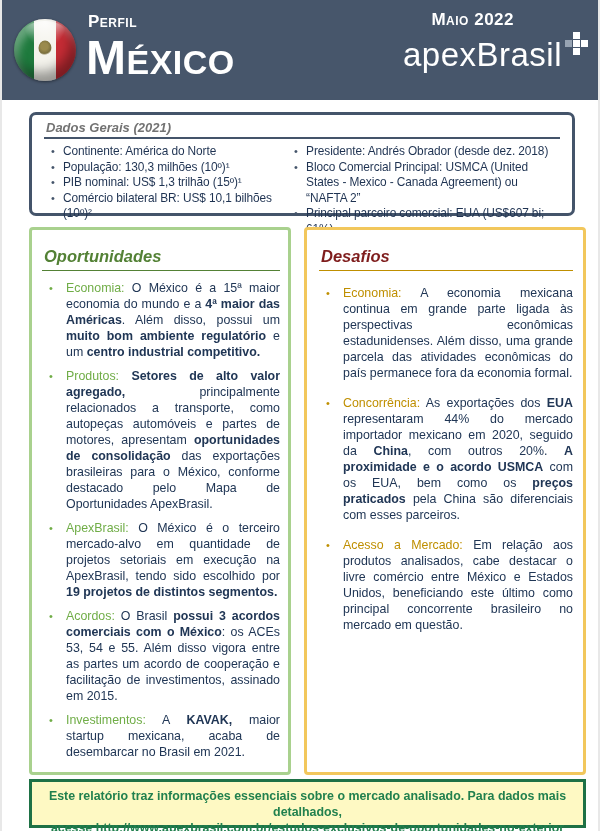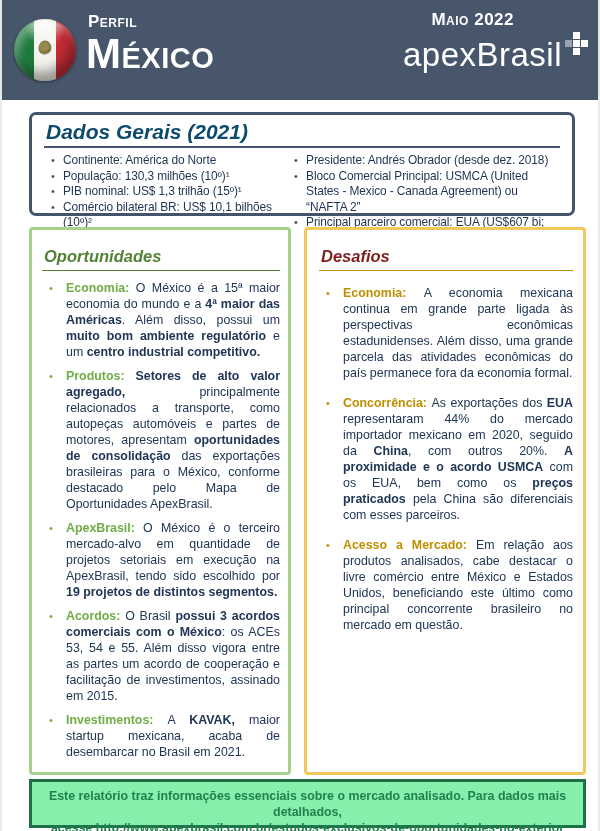--- a/index.html
+++ b/index.html
@@ -24,37 +24,37 @@
     border-radius:50%;
   }
   .flag::after { 
     content:""; position:absolute; left:50%; top:46%; width:13px; height:15px; transform:translate(-50%,-50%);
     background:radial-gradient(circle at 45% 40%, #9a8a4d 0 30%, #7a6f3e 60%, rgba(122,111,62,0) 75%);
     border-radius:50%;
   }
   .kicker { position:absolute; left:86px; top:12px; color:#ffffff; font-weight:bold;
             font-variant:small-caps; font-size:17px; letter-spacing:.5px; }
   .country-title { position:absolute; left:84px; top:30px; color:#ffffff; font-weight:bold;
-            font-variant:small-caps; font-size:42px; letter-spacing:.5px; }
+            font-variant:small-caps; font-size:48px; letter-spacing:.5px; }
   .issue-date { position:absolute; right:88px; top:10px; color:#ffffff; font-weight:bold;
             font-variant:small-caps; font-size:17px; letter-spacing:.5px; }
   .logo { position:absolute; right:14px; top:36px; color:#ffffff; font-size:33px; letter-spacing:.5px;
           font-weight:400; white-space:nowrap; }
   .logo-mark { display:inline-grid; grid-template-columns:repeat(3,7px); grid-template-rows:repeat(3,7px);
                gap:1px; vertical-align:top; margin-left:3px; margin-top:-4px; }
   .logo-mark i { display:block; }
   .logo-mark .w { background:#ffffff; }
   .logo-mark .g { background:#97a3b2; }
 
   
   .dados-box {
     position:absolute; left:27px; top:112px; width:546px; height:104px;
     border:3px solid #44546a; border-radius:7px; background:#ffffff; padding:4px 12px 0 12px;
   }
-  .dados-title { font-style:italic; font-weight:bold; font-size:21px; color:#0c4a6e;
+  .dados-title { font-style:italic; font-weight:bold; font-size:13px; color:#737373;
                  padding:1px 0 2px 2px; border-bottom:2px solid #44546a; }
   .dados-cols { display:flex; margin-top:5px; }
   .dados-col-left  { width:47.5%; padding-left:6px; }
   .dados-col-right { width:52.5%; padding-left:4px; }
   .dados-box ul { list-style:none; }
   .dados-box li { position:relative; padding-left:13px; font-size:11.9px; line-height:15.5px;
                   color:#1f3352; letter-spacing:-0.1px; }
   .dados-box li::before { content:"•"; position:absolute; left:1px; top:0; color:#44546a; font-size:11px; }
 
   
@@ -67,29 +67,29 @@
   .panel-gold  .panel-title { color:#7f1d1d; border-bottom:1.5px solid #bf8f00; }
   .panel ul { list-style:none; margin-top:9px; }
   .panel-gold ul { margin-top:14px; }
   .panel li { position:relative; padding-left:24px; text-align:justify; font-size:12.4px;
               line-height:16px; color:#203655; }
   .panel-green li { margin-bottom:8px; }
   .panel-gold  li { margin-bottom:14px; }
   .panel li::before { content:"•"; position:absolute; left:7px; top:0; font-size:11px; }
   .panel-green li::before { color:#70ad47; }
   .panel-gold  li::before { color:#bf8f00; }
-  .panel li .lbl { font-weight:bold; }
+  .panel li .lbl { font-weight:normal; }
   .panel-green li .lbl { color:#70ad47; }
   .panel-gold  li .lbl { color:#bf8f00; }
   .panel li b { font-weight:bold; color:#203655; }
 
   
   .footer-box {
     position:absolute; left:27px; top:779px; width:557px; height:49px;
-    border:3px solid #1e7145; background:#86efac; text-align:center;
+    border:3px solid #1e7145; background:#fef9c3; text-align:center;
     padding-top:6px; font-size:12.4px; line-height:16px; color:#21804e; font-weight:bold;
   }
   .footer-box a { color:#21804e; text-decoration:underline; }
 </style>
 </head>
 <body>
 
 <div class="page">
 
   <div class="header">

